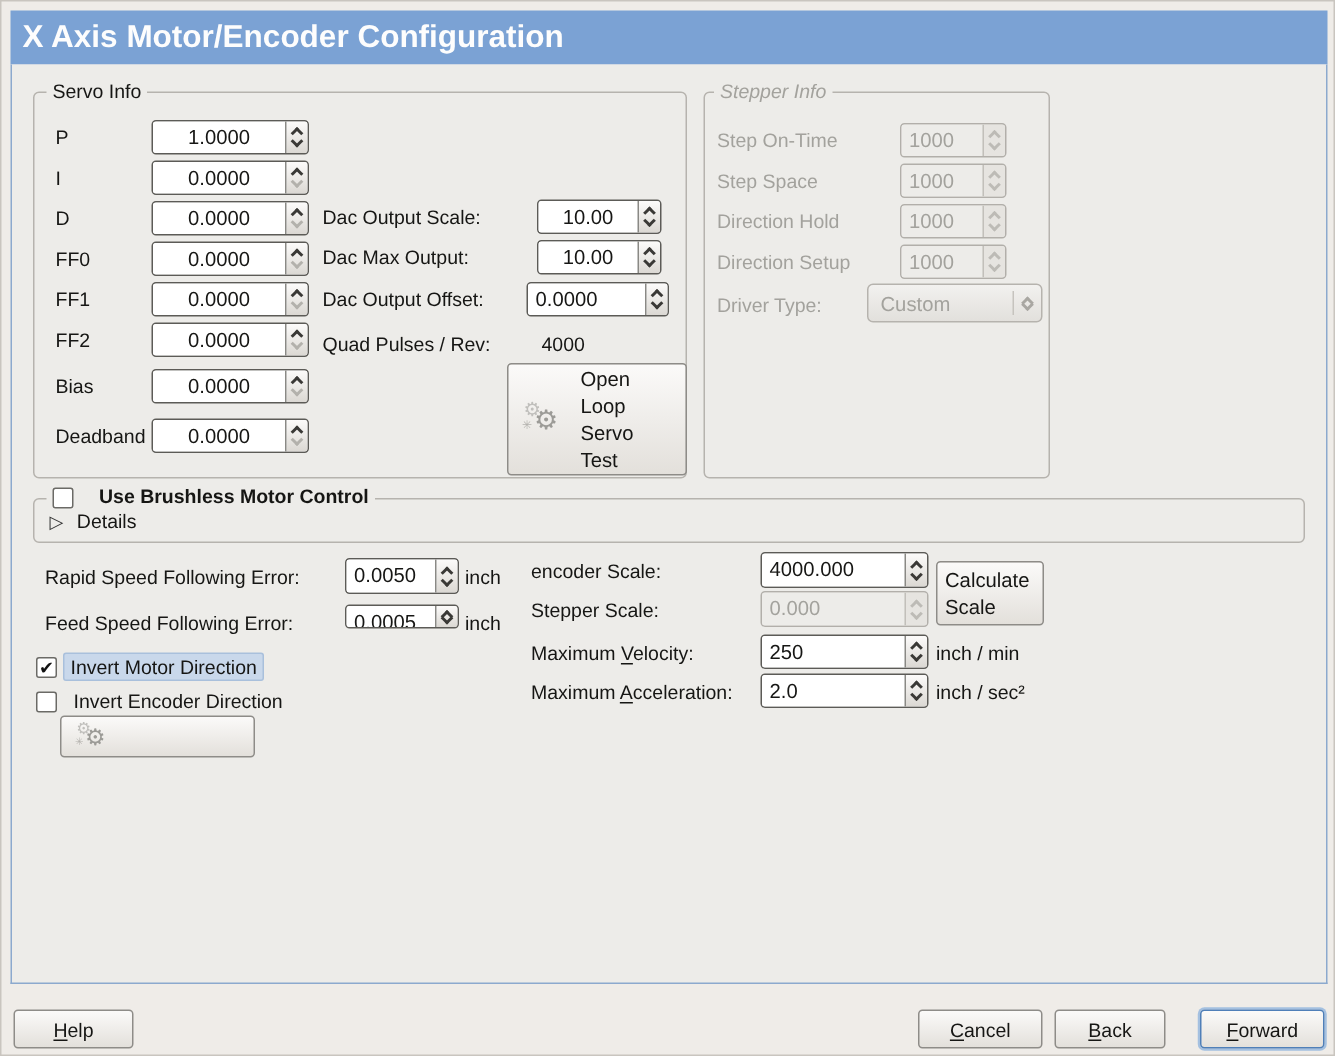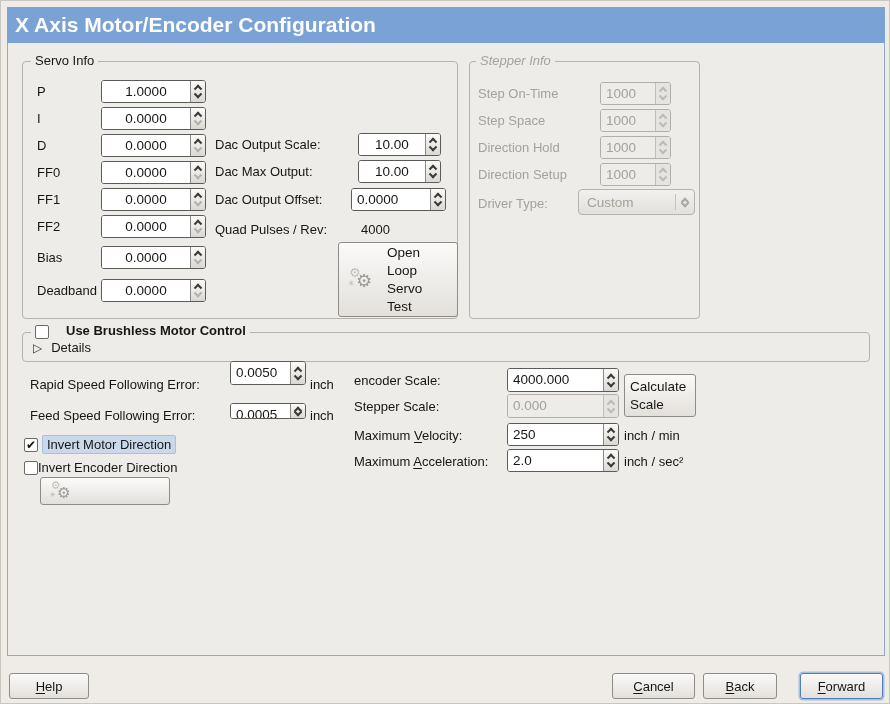--- a/index.html
+++ b/index.html
@@ -298,21 +298,21 @@
         <span class="checkbox"></span>
         <span class="bold">Use Brushless Motor Control</span>
       </span>
       <span class="abs" style="left:10px; top:7px; display:flex; align-items:center; gap:9px;">
         <span class="expander-arrow">▷</span>
         <span>Details</span>
       </span>
     </div>
 
     <span class="abs lbl" style="left:22px; top:330px;">Rapid Speed Following Error:</span>
-    <div class="spinbox" style="left:222px; top:318px; width:76px; height:24px;">
+    <div class="spinbox" style="left:222px; top:329px; width:76px; height:24px;">
       <span class="val left">0.0050</span>
       <span class="btns">
           <span class="sbtn">
             <i class="chv up"></i>
           </span>
           <span class="sbtn">
             <i class="chv dn"></i>
           </span>
         </span>
     </div>
@@ -390,21 +390,21 @@
     </div>
     <span class="abs unit" style="left:616px; top:407px;">inch / sec²</span>
 
     <span class="abs" style="left:16px; top:392px; display:flex; align-items:center; gap:4px;">
       <span class="checkbox">
           <span>✔</span>
         </span>
       <span class="hl">Invert Motor Direction</span>
     </span>
 
-    <span class="abs" style="left:16px; top:417px; display:flex; align-items:center; gap:0;">
+    <span class="abs" style="left:16px; top:417px; display:flex; align-items:center; gap:11px;">
       <span class="checkbox"></span>
       <span>Invert Encoder Direction</span>
     </span>
 
     <div class="btn" style="left:32px; top:434px; width:130px; height:28px; justify-content:flex-start; padding-left:8px; gap:6px;">
       <span class="gears" style="width:24px;height:24px;transform:scale(0.85);">
         <span class="g1">⚙</span>
         <span class="g2">⚙</span>
         <span class="g3">✳</span>
       </span>

